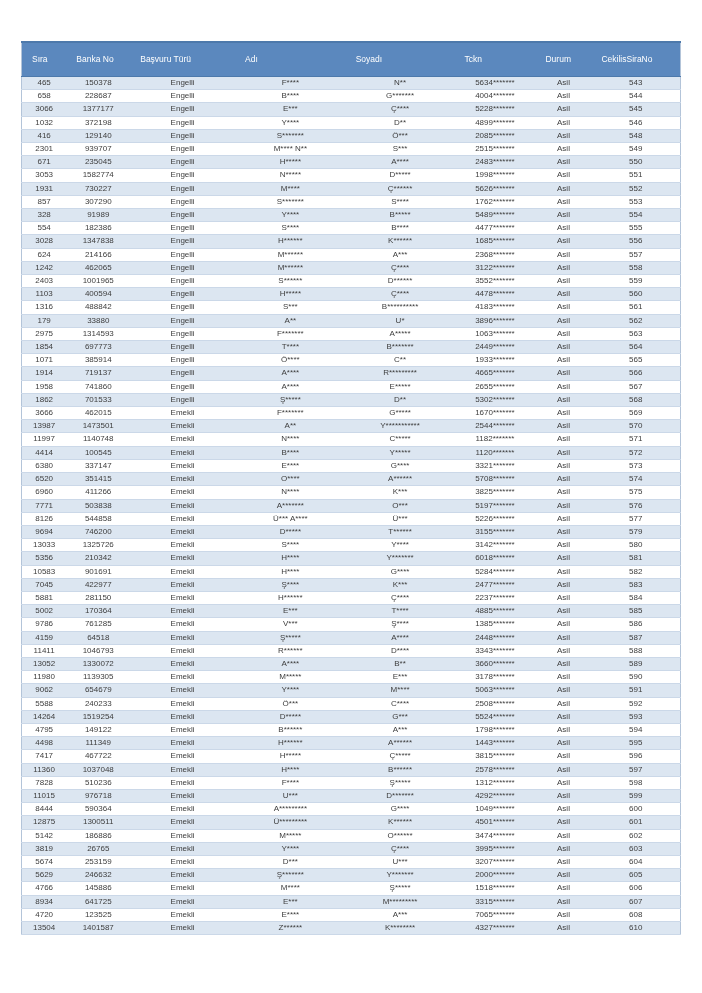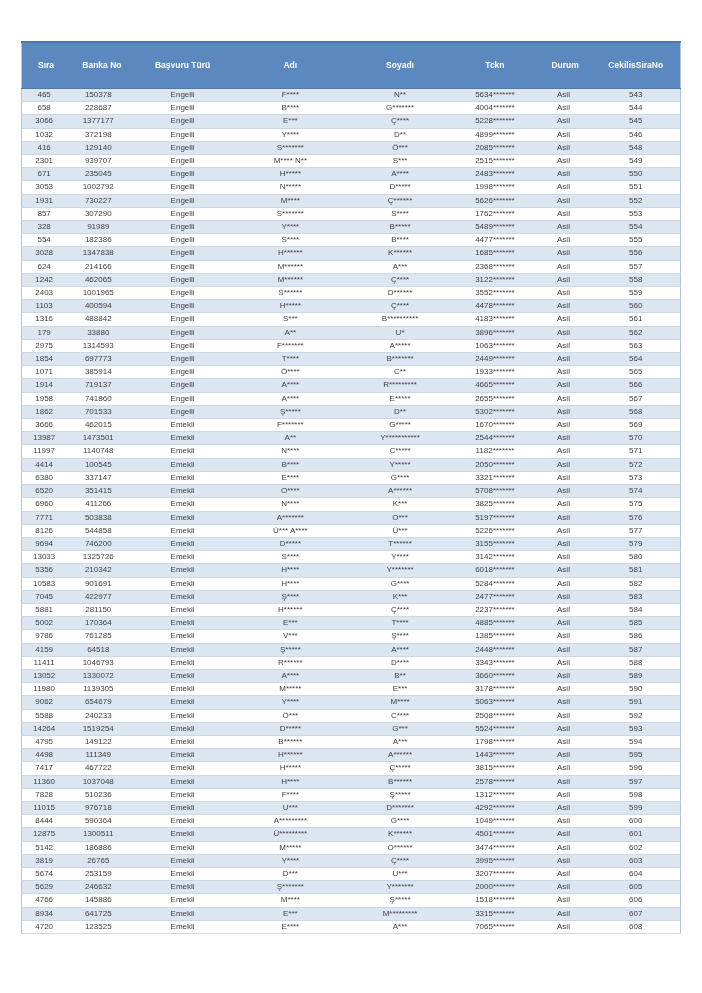--- a/index.html
+++ b/index.html
@@ -25,25 +25,25 @@
     border-collapse: collapse;
     table-layout: fixed;
     border: 1px solid var(--outer-border, #b3c4d9);
   }
   thead th {
     background: var(--header-bg, #5b88be);
     border-top: 2px solid var(--header-top, #4d79ab);
     border-bottom: 1px solid var(--header-top, #4d79ab);
     color: var(--header-fg, #ffffff);
     font-size: 8.5px;
-    font-weight: bold;
+    font-weight: normal;
     height: 13px;
     line-height: 13px;
-    padding: 16px;
-    text-align: center;
+    padding: 10px;
+    text-align: left;
     white-space: nowrap;
     overflow: hidden;
   }
   tbody td {
     font-size: 8px;
     color: var(--cell-fg, #3d3d3d);
     height: 12.2px;
     line-height: 12.2px;
     padding: 0;
     text-align: center;
@@ -151,21 +151,21 @@
           <td>235045</td>
           <td>Engelli</td>
           <td>H*****</td>
           <td>A****</td>
           <td>2483*******</td>
           <td>Asil</td>
           <td>550</td>
         </tr>
         <tr>
           <td>3053</td>
-          <td>1002792</td>
+          <td>1582774</td>
           <td>Engelli</td>
           <td>N*****</td>
           <td>D*****</td>
           <td>1998*******</td>
           <td>Asil</td>
           <td>551</td>
         </tr>
         <tr>
           <td>1931</td>
           <td>730227</td>
@@ -365,21 +365,21 @@
           <td>1182*******</td>
           <td>Asil</td>
           <td>571</td>
         </tr>
         <tr>
           <td>4414</td>
           <td>100545</td>
           <td>Emekli</td>
           <td>B****</td>
           <td>Y*****</td>
-          <td>2050*******</td>
+          <td>1120*******</td>
           <td>Asil</td>
           <td>572</td>
         </tr>
         <tr>
           <td>6380</td>
           <td>337147</td>
           <td>Emekli</td>
           <td>E****</td>
           <td>G****</td>
           <td>3321*******</td>
@@ -718,16 +718,26 @@
         </tr>
         <tr>
           <td>4720</td>
           <td>123525</td>
           <td>Emekli</td>
           <td>E****</td>
           <td>A***</td>
           <td>7065*******</td>
           <td>Asil</td>
           <td>608</td>
+        </tr>
+        <tr>
+          <td>13504</td>
+          <td>1401587</td>
+          <td>Emekli</td>
+          <td>Z******</td>
+          <td>K********</td>
+          <td>4327*******</td>
+          <td>Asil</td>
+          <td>610</td>
         </tr>
       </tbody>
   </table>
 </div>
 
 </body></html>

